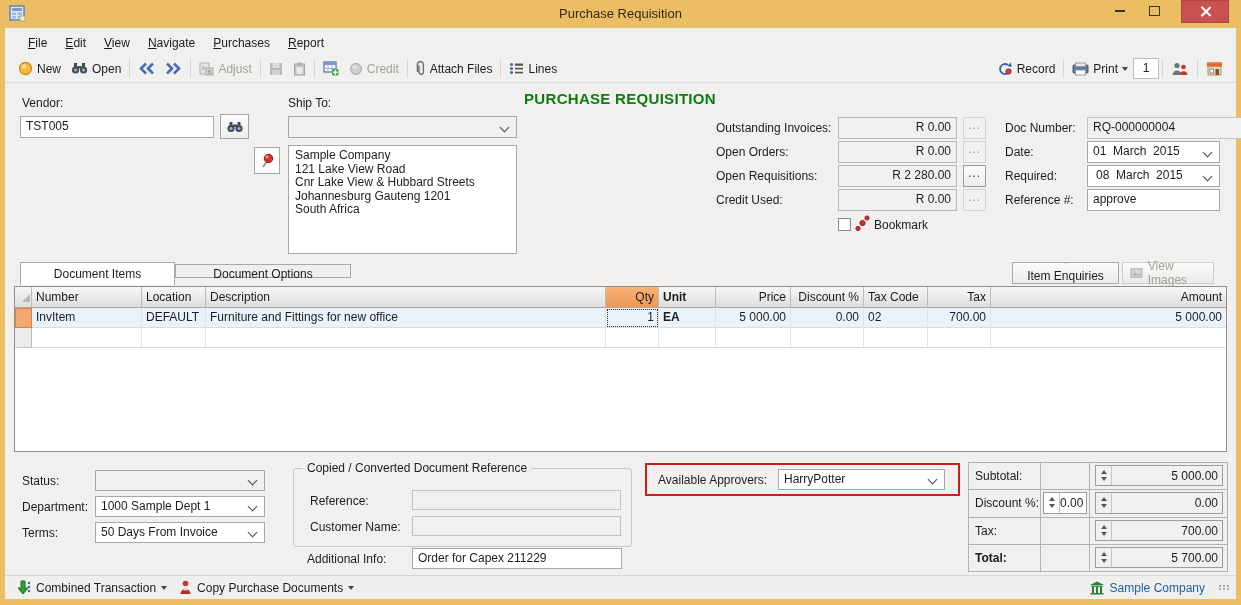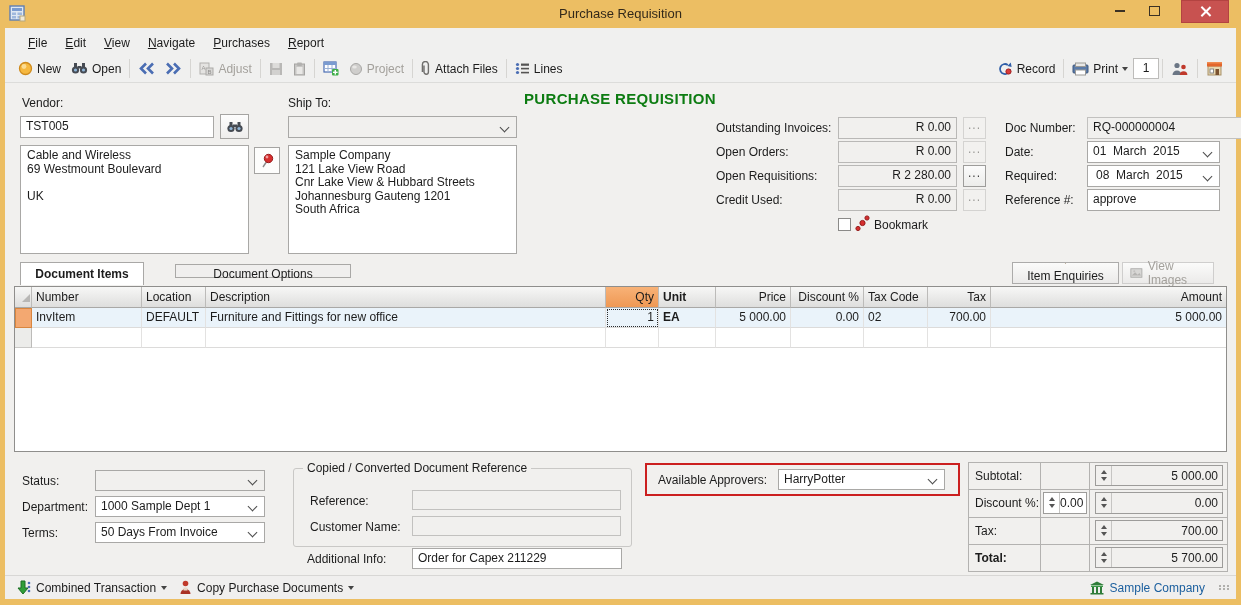--- a/index.html
+++ b/index.html
@@ -209,21 +209,21 @@
           <rect x="9" y="8" width="6.5" height="6.5" fill="#3fae49" rx="1"></rect>
           <rect x="11.6" y="9" width="1.4" height="4.6" fill="#fff"></rect>
           <rect x="10" y="10.6" width="4.6" height="1.4" fill="#fff"></rect>
         </svg>
     </span>
     <span class="tbtn disabled">
       <svg width="14" height="14" viewBox="0 0 14 14">
           <circle cx="7" cy="7" r="5.5" fill="#cfcecc" stroke="#a8a7a5"></circle>
           <ellipse cx="5.5" cy="5" rx="2.3" ry="1.6" fill="#e8e7e5"></ellipse>
         </svg>
-      <span>Project</span>
+      <span>Credit</span>
     </span>
     <span class="tsep"></span>
     <span class="tbtn">
       <svg width="10" height="15" viewBox="0 0 10 15">
           <path d="M3 4.5 V11 a2.2 2.2 0 0 0 4.4 0 V3.5 a3 3 0 0 0 -6 0 V11" stroke="#6f6e6c" stroke-width="1.4" fill="none"></path>
         </svg>
       <span>Attach Files</span>
     </span>
     <span class="tsep"></span>
     <span class="tbtn">
@@ -285,24 +285,20 @@
     <svg width="18" height="12" viewBox="0 0 18 12">
         <circle cx="5" cy="7.5" r="3.6" fill="#454a52"></circle>
         <circle cx="13" cy="7.5" r="3.6" fill="#454a52"></circle>
         <rect x="3.5" y="1" width="3" height="5" fill="#454a52"></rect>
         <rect x="11.5" y="1" width="3" height="5" fill="#454a52"></rect>
         <rect x="7" y="3.5" width="4" height="2.5" fill="#454a52"></rect>
         <circle cx="5" cy="7.5" r="1.6" fill="#8fb5d8"></circle>
         <circle cx="13" cy="7.5" r="1.6" fill="#8fb5d8"></circle>
       </svg>
   </div>
-  <div class="addr" style="left:20px;top:145px;width:229px;height:109px;">Cable and Wireless
-69 Westmount Boulevard
-
-UK</div>
   <div class="sqbtn" style="left:254px;top:147px;width:26px;height:27px;background:#fdfdfc;">
     <svg width="14" height="16" viewBox="0 0 14 16">
         <line x1="7" y1="8" x2="3" y2="14" stroke="#8a8a8a" stroke-width="1.4"></line>
         <circle cx="8.5" cy="5.5" r="4.2" fill="#d62e2e" stroke="#961d1d"></circle>
         <circle cx="7" cy="4" r="1.4" fill="#f2a0a0"></circle>
       </svg>
   </div>
 
   <div class="lbl" style="left:288px;top:96px;">Ship To:</div>
   <div class="combo gray" style="left:288px;top:116px;width:229px;height:22px;">
@@ -352,21 +348,21 @@
 
   <div class="lbl" style="left:1005px;top:169px;">Required:</div>
   <div class="combo" style="left:1087px;top:165px;width:133px;height:22px;padding-left:8px;">
     <span>08</span>&nbsp;&nbsp;<span>March</span>&nbsp;&nbsp;<span>2015</span>
     <span class="chev"></span>
   </div>
 
   <div class="lbl" style="left:1005px;top:193px;">Reference #:</div>
   <div class="tb" style="left:1087px;top:189px;width:133px;height:22px;">approve</div>
 
-  <div class="tab active" style="left:20px;width:124px;font-weight:bold;">Document Items</div>
+  <div class="tab active" style="left:20px;width:155px;">Document Items</div>
   <div class="tab" style="left:175px;width:176px;">Document Options</div>
 
   <div class="tabbtn" style="left:1012px;width:107px;flex-direction:column;">
     <svg width="15" height="14" viewBox="0 0 15 14">
         <polygon points="2,4 7,2 12,4 12,11 7,13 2,11" fill="#c89a5b" stroke="#8f6a34"></polygon>
         <polygon points="2,4 7,6 12,4 7,2" fill="#e0bd84"></polygon>
         <line x1="7" y1="6" x2="7" y2="13" stroke="#8f6a34"></line>
         <circle cx="11" cy="3.5" r="3" fill="#2d7dd2"></circle>
         <text x="10" y="5.8" font-size="5.5" fill="#fff" font-weight="bold">i</text>
       </svg>

